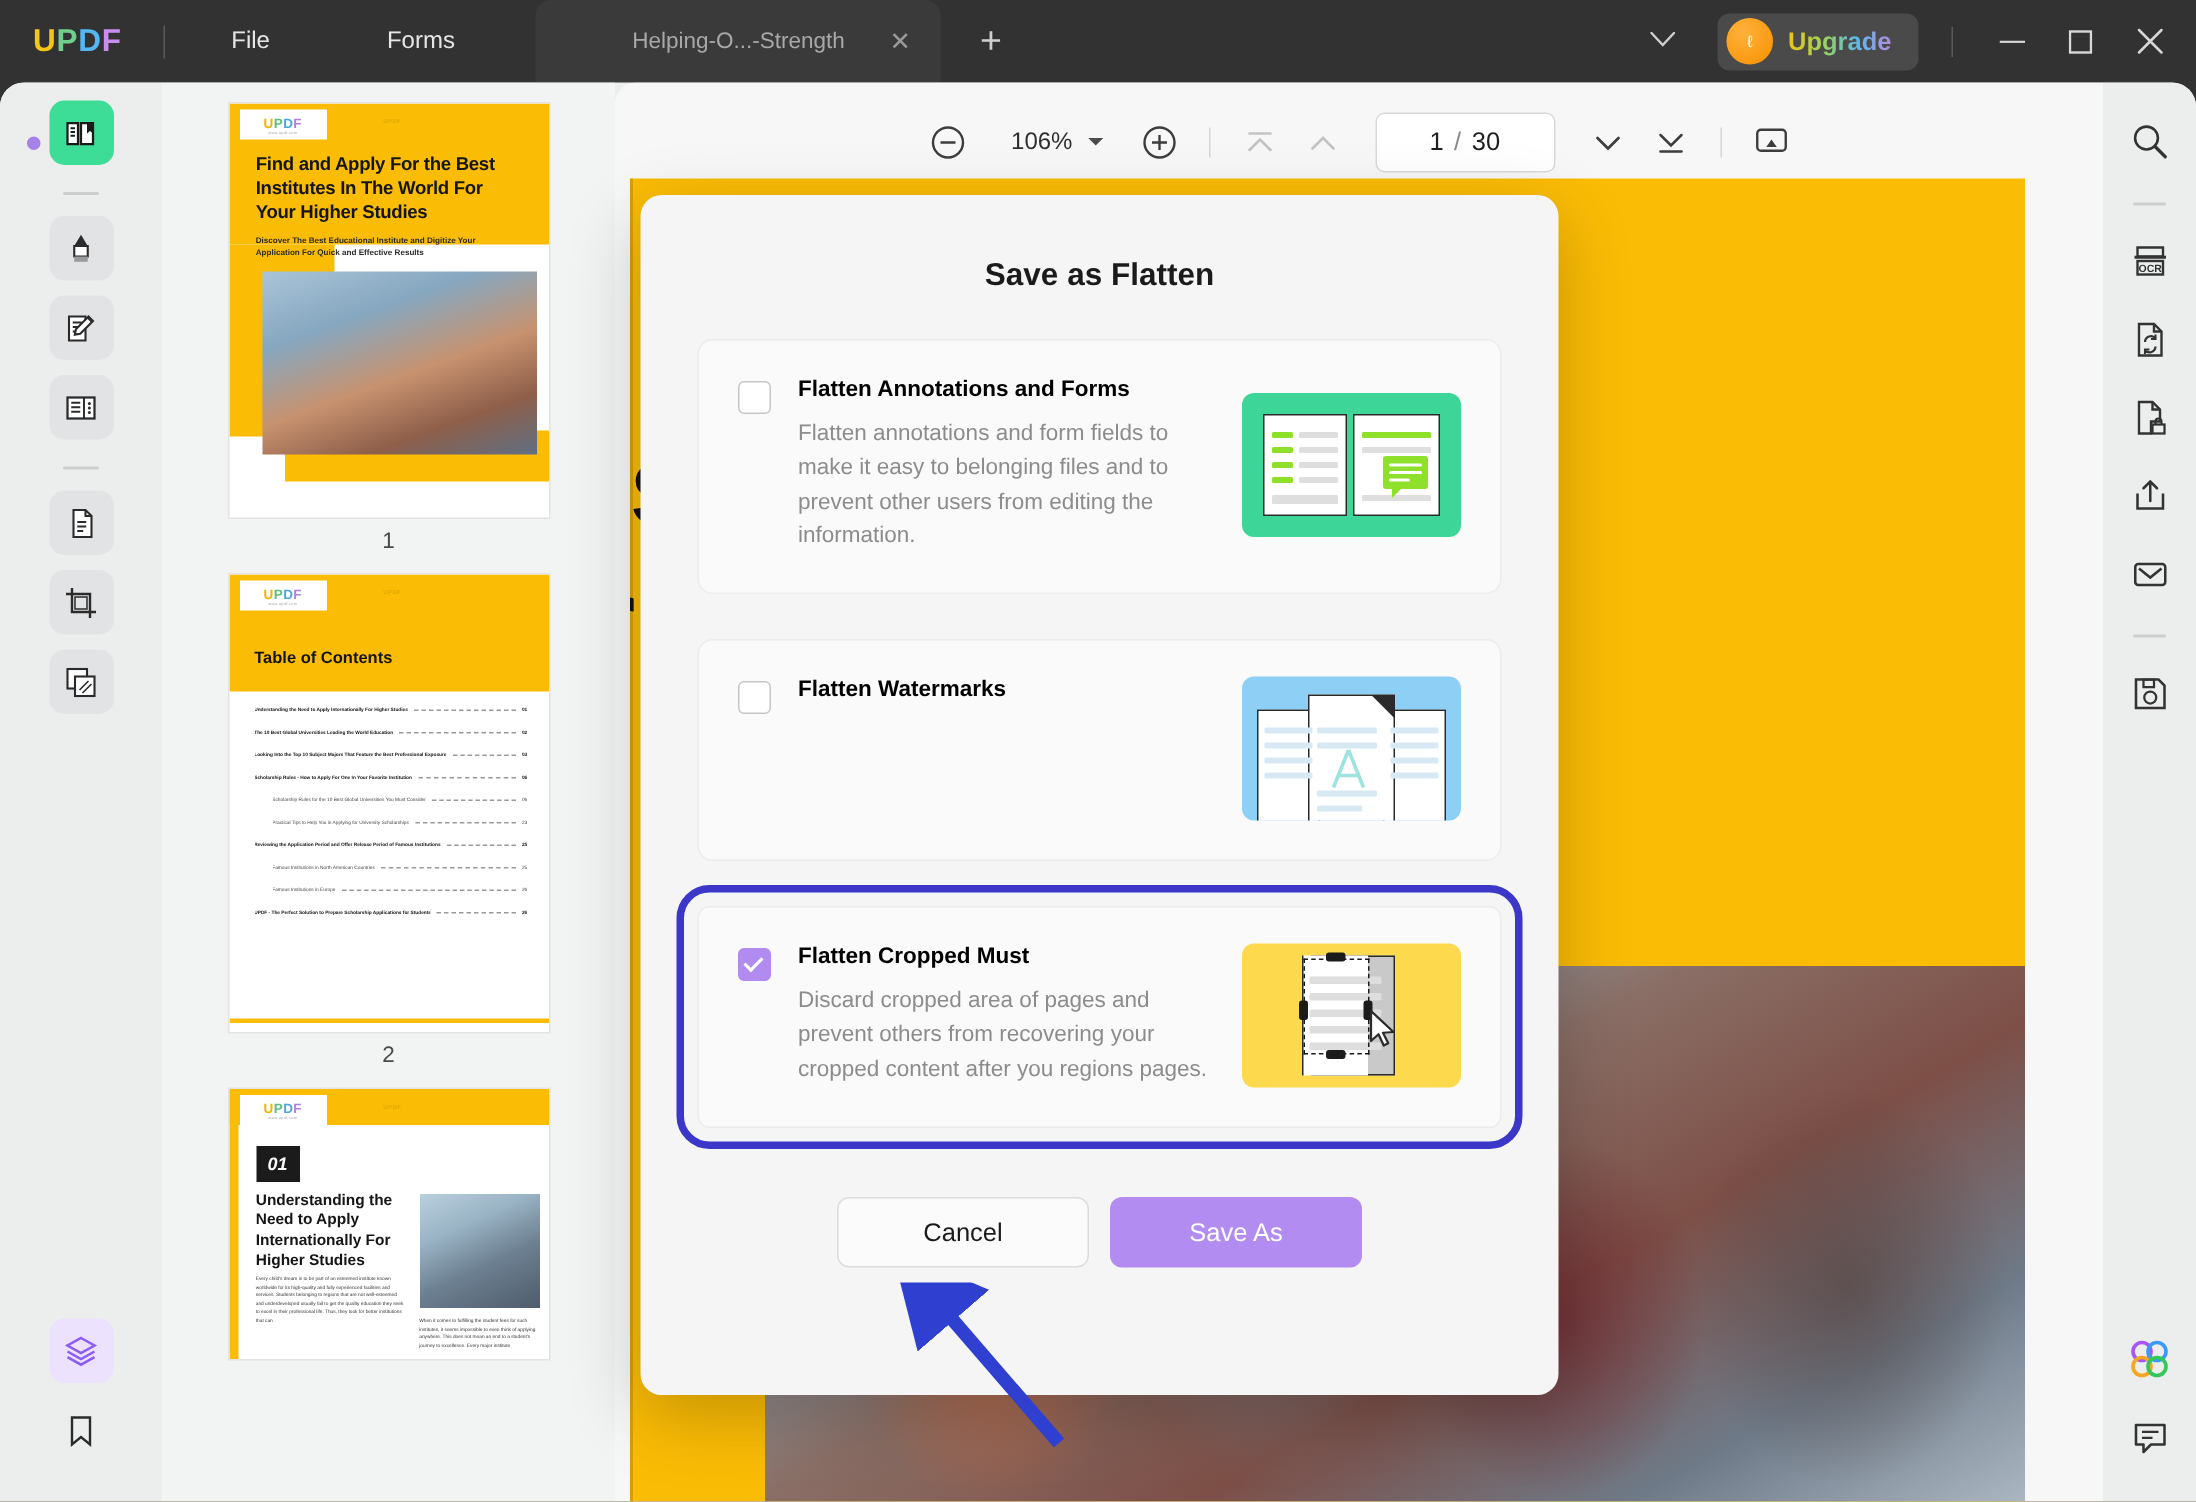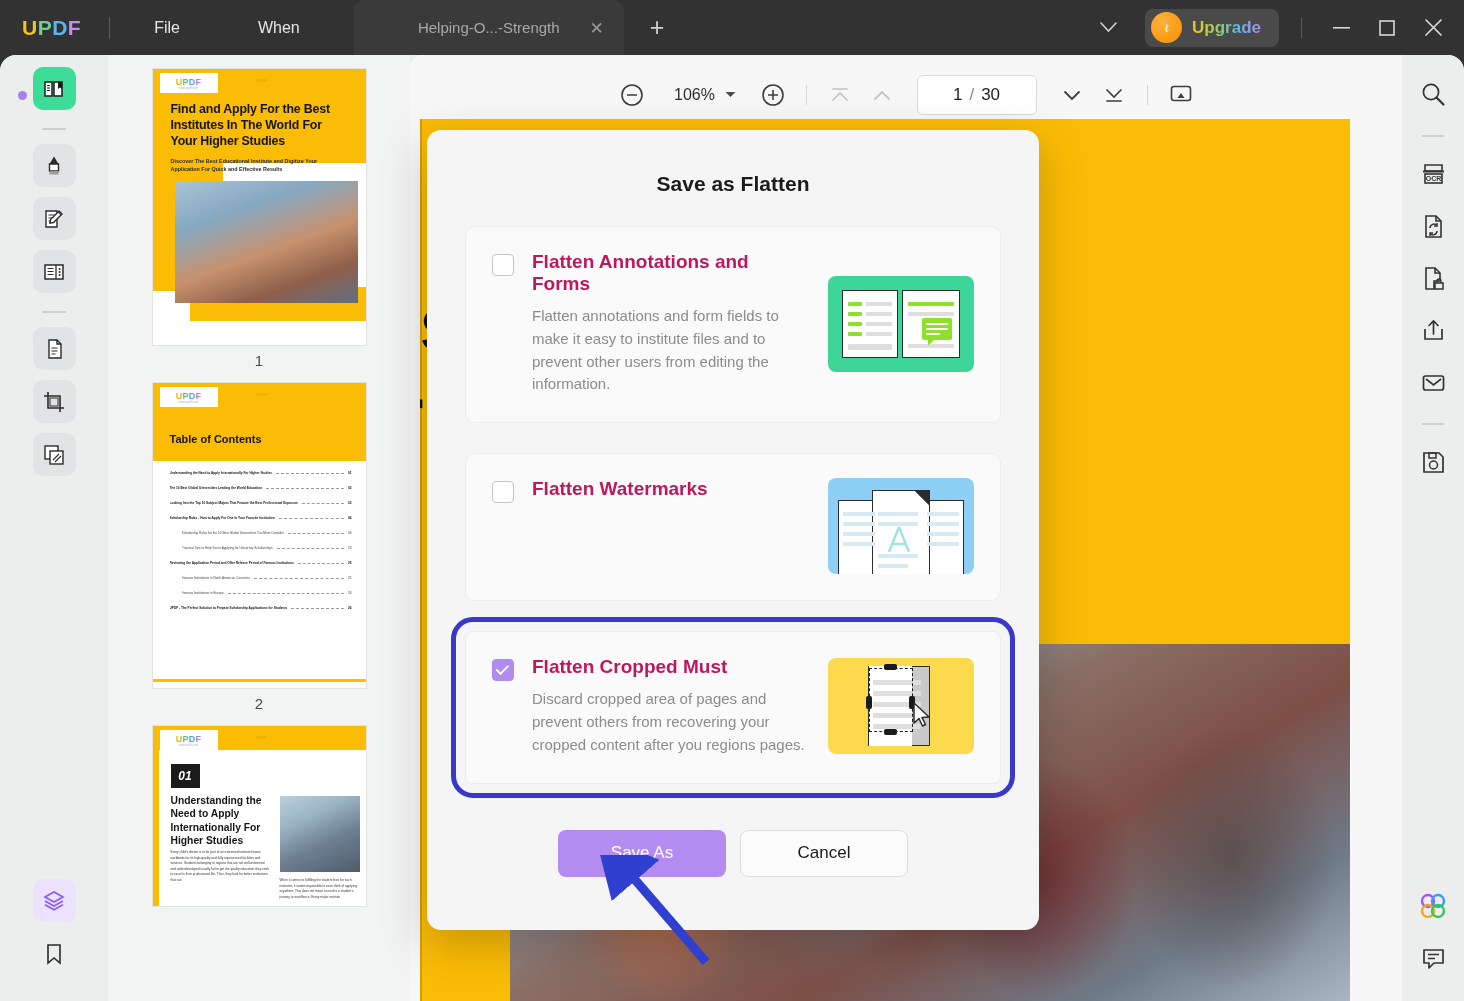--- a/index.html
+++ b/index.html
@@ -241,21 +241,21 @@
     display:flex; gap:18px;
   }
   .opt-text { flex:1; }
   .cbx {
     width:22px;height:22px;border:1.6px solid #c6c6c6;border-radius:4px;background:#fff;
     flex:0 0 auto; margin-top:3px;
   }
   .cbx.checked { background:#b18bf0;border-color:#b18bf0;display:flex;align-items:center;justify-content:center; }
   .cbx.checked::after{ content:"";width:10px;height:5px;border-left:2px solid #fff;border-bottom:2px solid #fff;
                        transform:rotate(-45deg) translate(1px,-2px); }
-  .opt-title { font-size:19px;font-weight:bold;color:#be185d;margin-bottom:10px; }
+  .opt-title { font-size:15px;font-weight:bold;color:#000000;margin-bottom:10px; }
   .opt-desc { font-size:15px;line-height:1.52;color:#8c8c8c;max-width:280px; }
   .opt-img { width:146px;height:96px;border-radius:8px;flex:0 0 auto;align-self:center;position:relative;overflow:hidden; }
 
   .img-green { background:#3ed598; }
   .img-blue  { background:#8ed0f5; }
   .img-yellow{ background:#FCD94D; }
 
   .opt.highlight {
     outline: 5px solid #3b37c9;
     outline-offset: 9px;
@@ -284,21 +284,21 @@
 
 <div class="titlebar">
   <div class="logo">
     <span>U</span>
     <span>P</span>
     <span>D</span>
     <span>F</span>
   </div>
   <div class="tb-divider"></div>
   <div class="menu-item">File</div>
-  <div class="menu-item">When</div>
+  <div class="menu-item">Forms</div>
 
   <div class="doc-tab">
     <div class="tab-title">Helping-O...-Strength</div>
     <div class="tab-close">✕</div>
   </div>
   <div class="tab-plus">+</div>
 
   <div class="tb-right">
     <div class="chev-down-btn">
       <svg width="17" height="11" viewBox="0 0 17 11">
@@ -593,21 +593,21 @@
       <div class="pc-photo"></div>
     </div>
 
     <div class="dlg-shadow">
       <div class="dlg-title">Save as Flatten</div>
 
       <div class="opt">
         <div class="cbx"></div>
         <div class="opt-text">
           <div class="opt-title">Flatten Annotations and Forms</div>
-          <div class="opt-desc">Flatten annotations and form fields to make it easy to institute files and to prevent other users from editing the information.</div>
+          <div class="opt-desc">Flatten annotations and form fields to make it easy to belonging files and to prevent other users from editing the information.</div>
         </div>
         <div class="opt-img img-green">
           <div class="ill-pg" style="left:14px;top:14px;width:56px;height:68px;"></div>
           <div class="ill-pg" style="left:74px;top:14px;width:58px;height:68px;"></div>
           <div class="ill-line g" style="left:20px;top:26px;width:14px;"></div>
           <div class="ill-line" style="left:38px;top:26px;width:26px;"></div>
           <div class="ill-line g" style="left:20px;top:36px;width:14px;"></div>
           <div class="ill-line" style="left:38px;top:36px;width:26px;"></div>
           <div class="ill-line g" style="left:20px;top:46px;width:14px;"></div>
           <div class="ill-line" style="left:38px;top:46px;width:26px;"></div>
@@ -672,22 +672,22 @@
           <div style="position:absolute;left:56px;top:71px;width:13px;height:6px;background:#1b1b1b;border-radius:2px;"></div>
           <div style="position:absolute;left:38px;top:38px;width:6px;height:13px;background:#1b1b1b;border-radius:2px;"></div>
           <div style="position:absolute;left:81px;top:38px;width:6px;height:13px;background:#1b1b1b;border-radius:2px;"></div>
           <svg style="position:absolute;left:84px;top:44px;" width="20" height="26" viewBox="0 0 20 26">
             <path d="M2 1 L2 21 L7 16.5 L10.5 24 L13.5 22.5 L10 15.5 L17 15z" fill="#fff" stroke="#2b2b2b" stroke-width="1.5" stroke-linejoin="round"></path>
           </svg>
         </div>
       </div>
 
       <div class="dlg-actions">
+        <div class="btn btn-secondary">Cancel</div>
         <div class="btn btn-primary">Save As</div>
-        <div class="btn btn-secondary">Cancel</div>
       </div>
     </div>
   </div>
 
   <div class="right-rail">
     <div class="rr-btn">
       <svg width="27" height="27" viewBox="0 0 27 27">
         <circle cx="11" cy="11" r="7.6" fill="none" stroke="#333" stroke-width="1.7"></circle>
         <path d="M16.5 16.5 L23.5 23.5" stroke="#333" stroke-width="2.2" stroke-linecap="round"></path>
       </svg>

